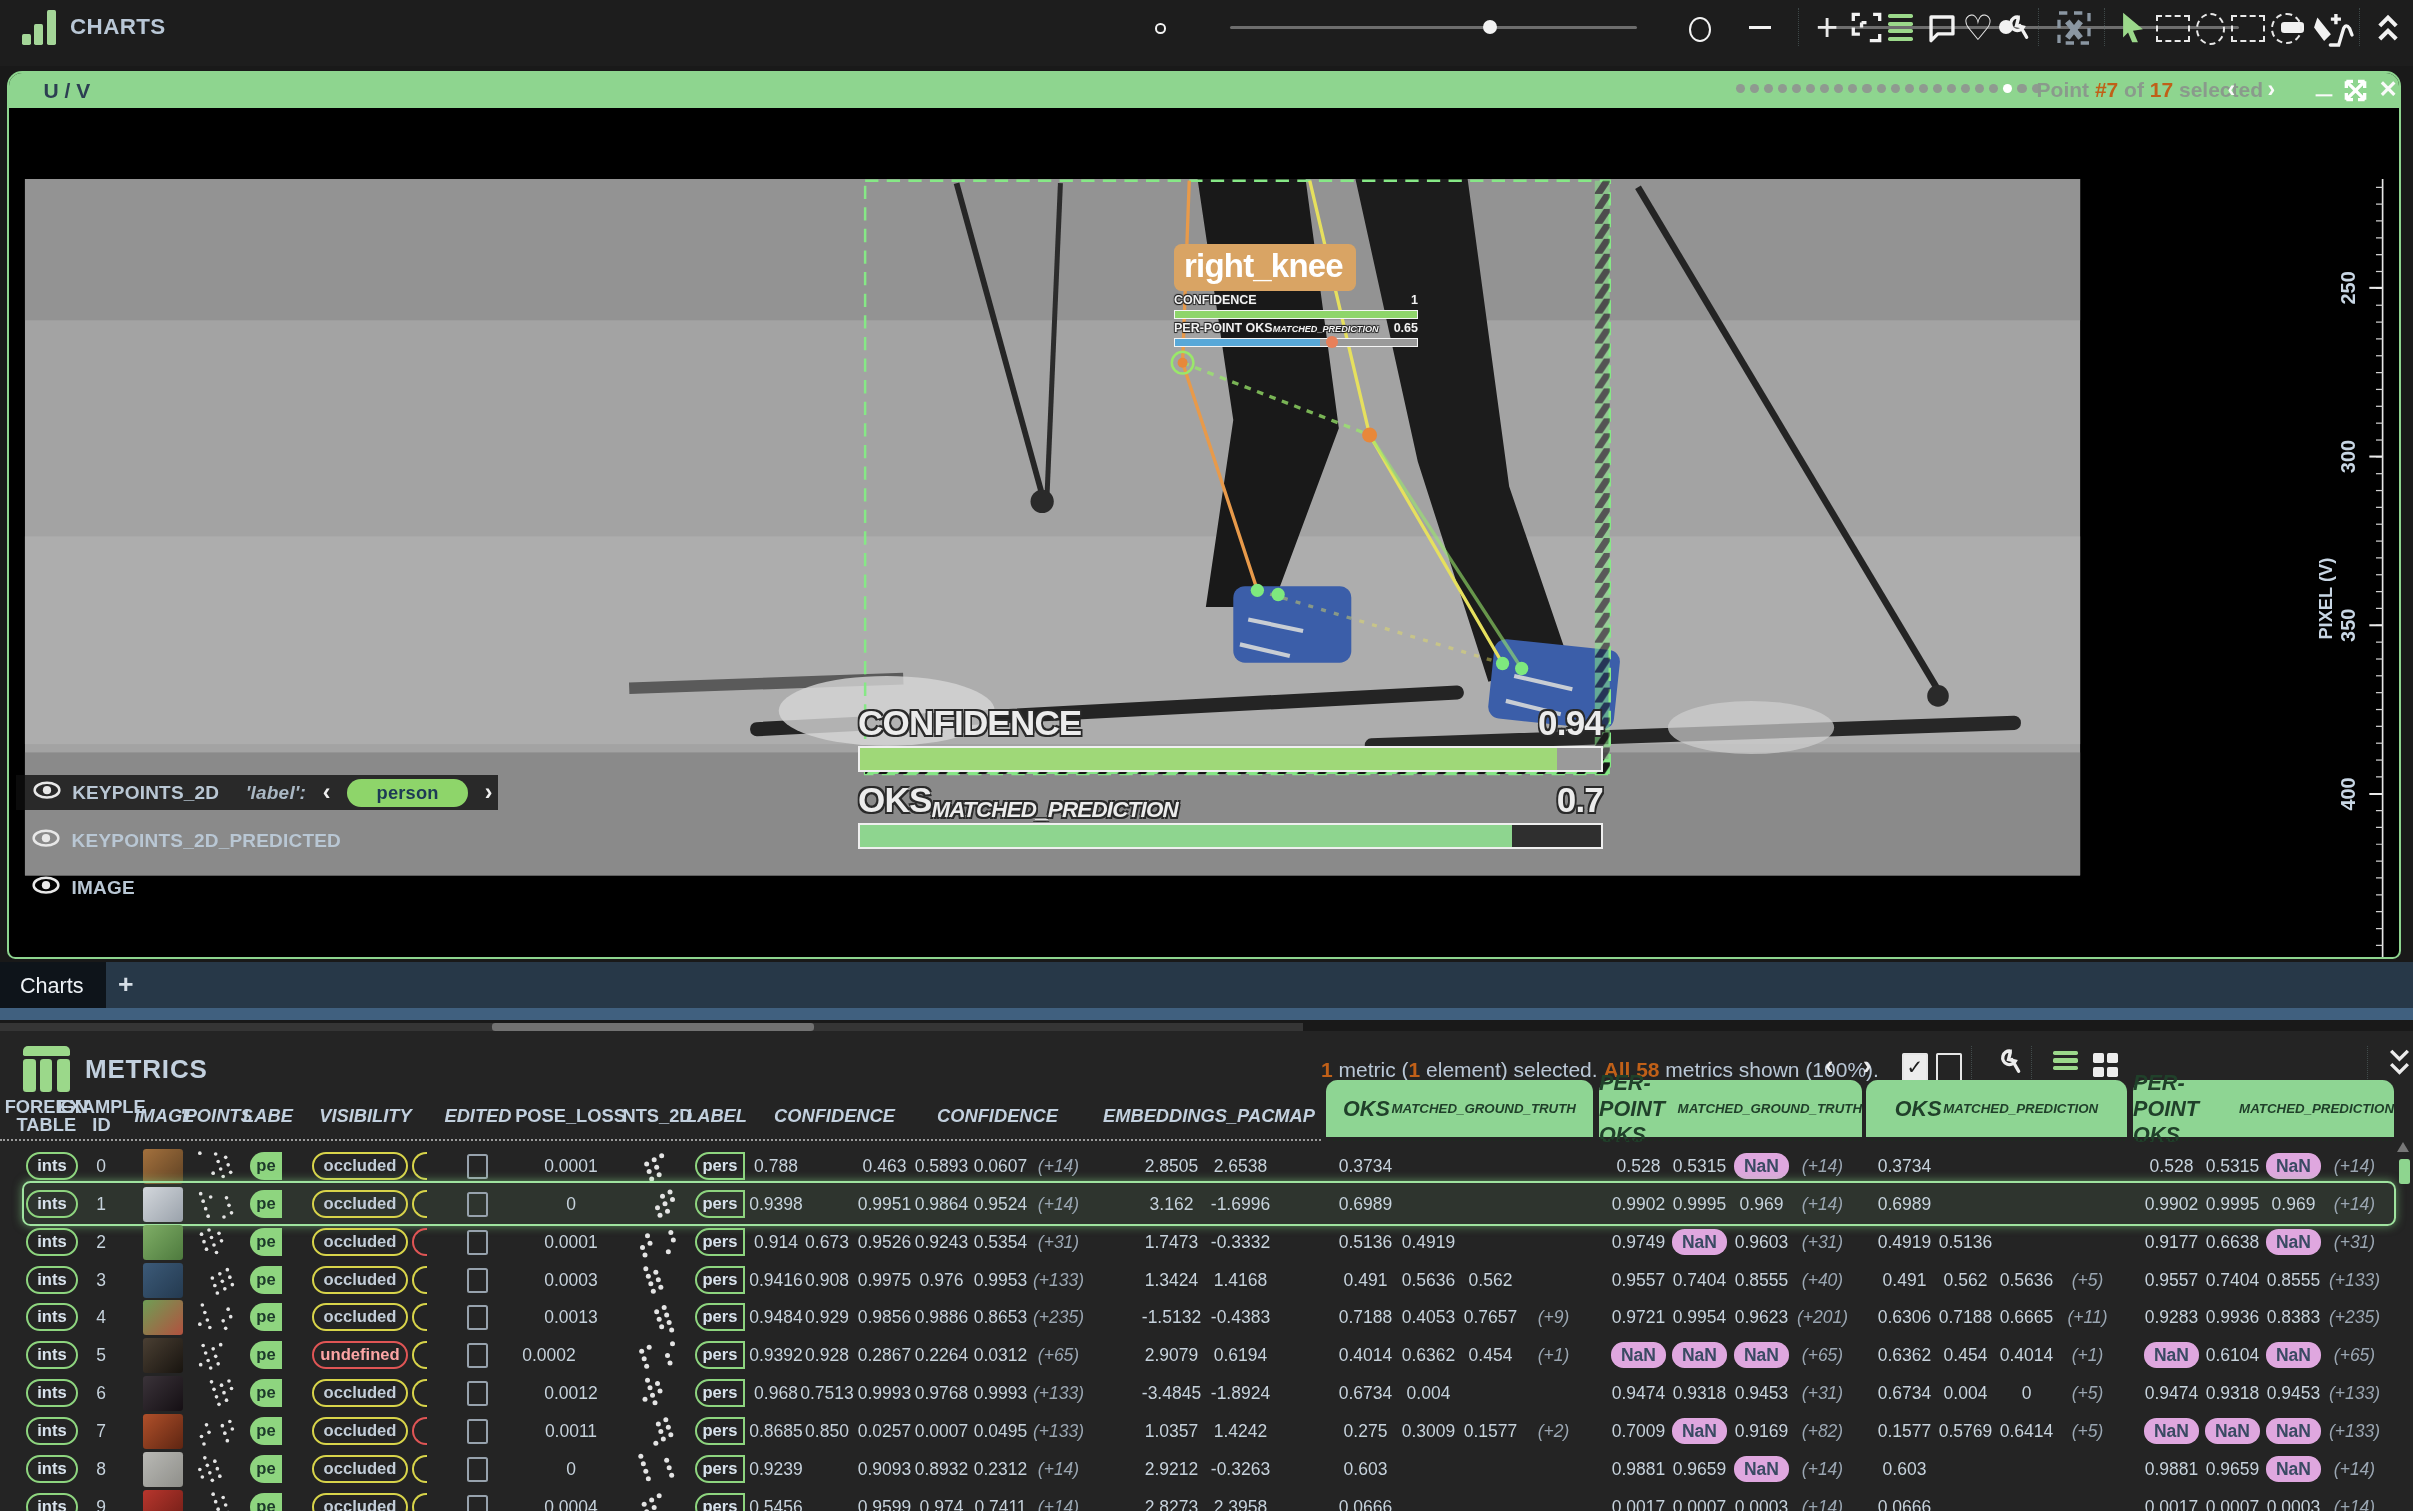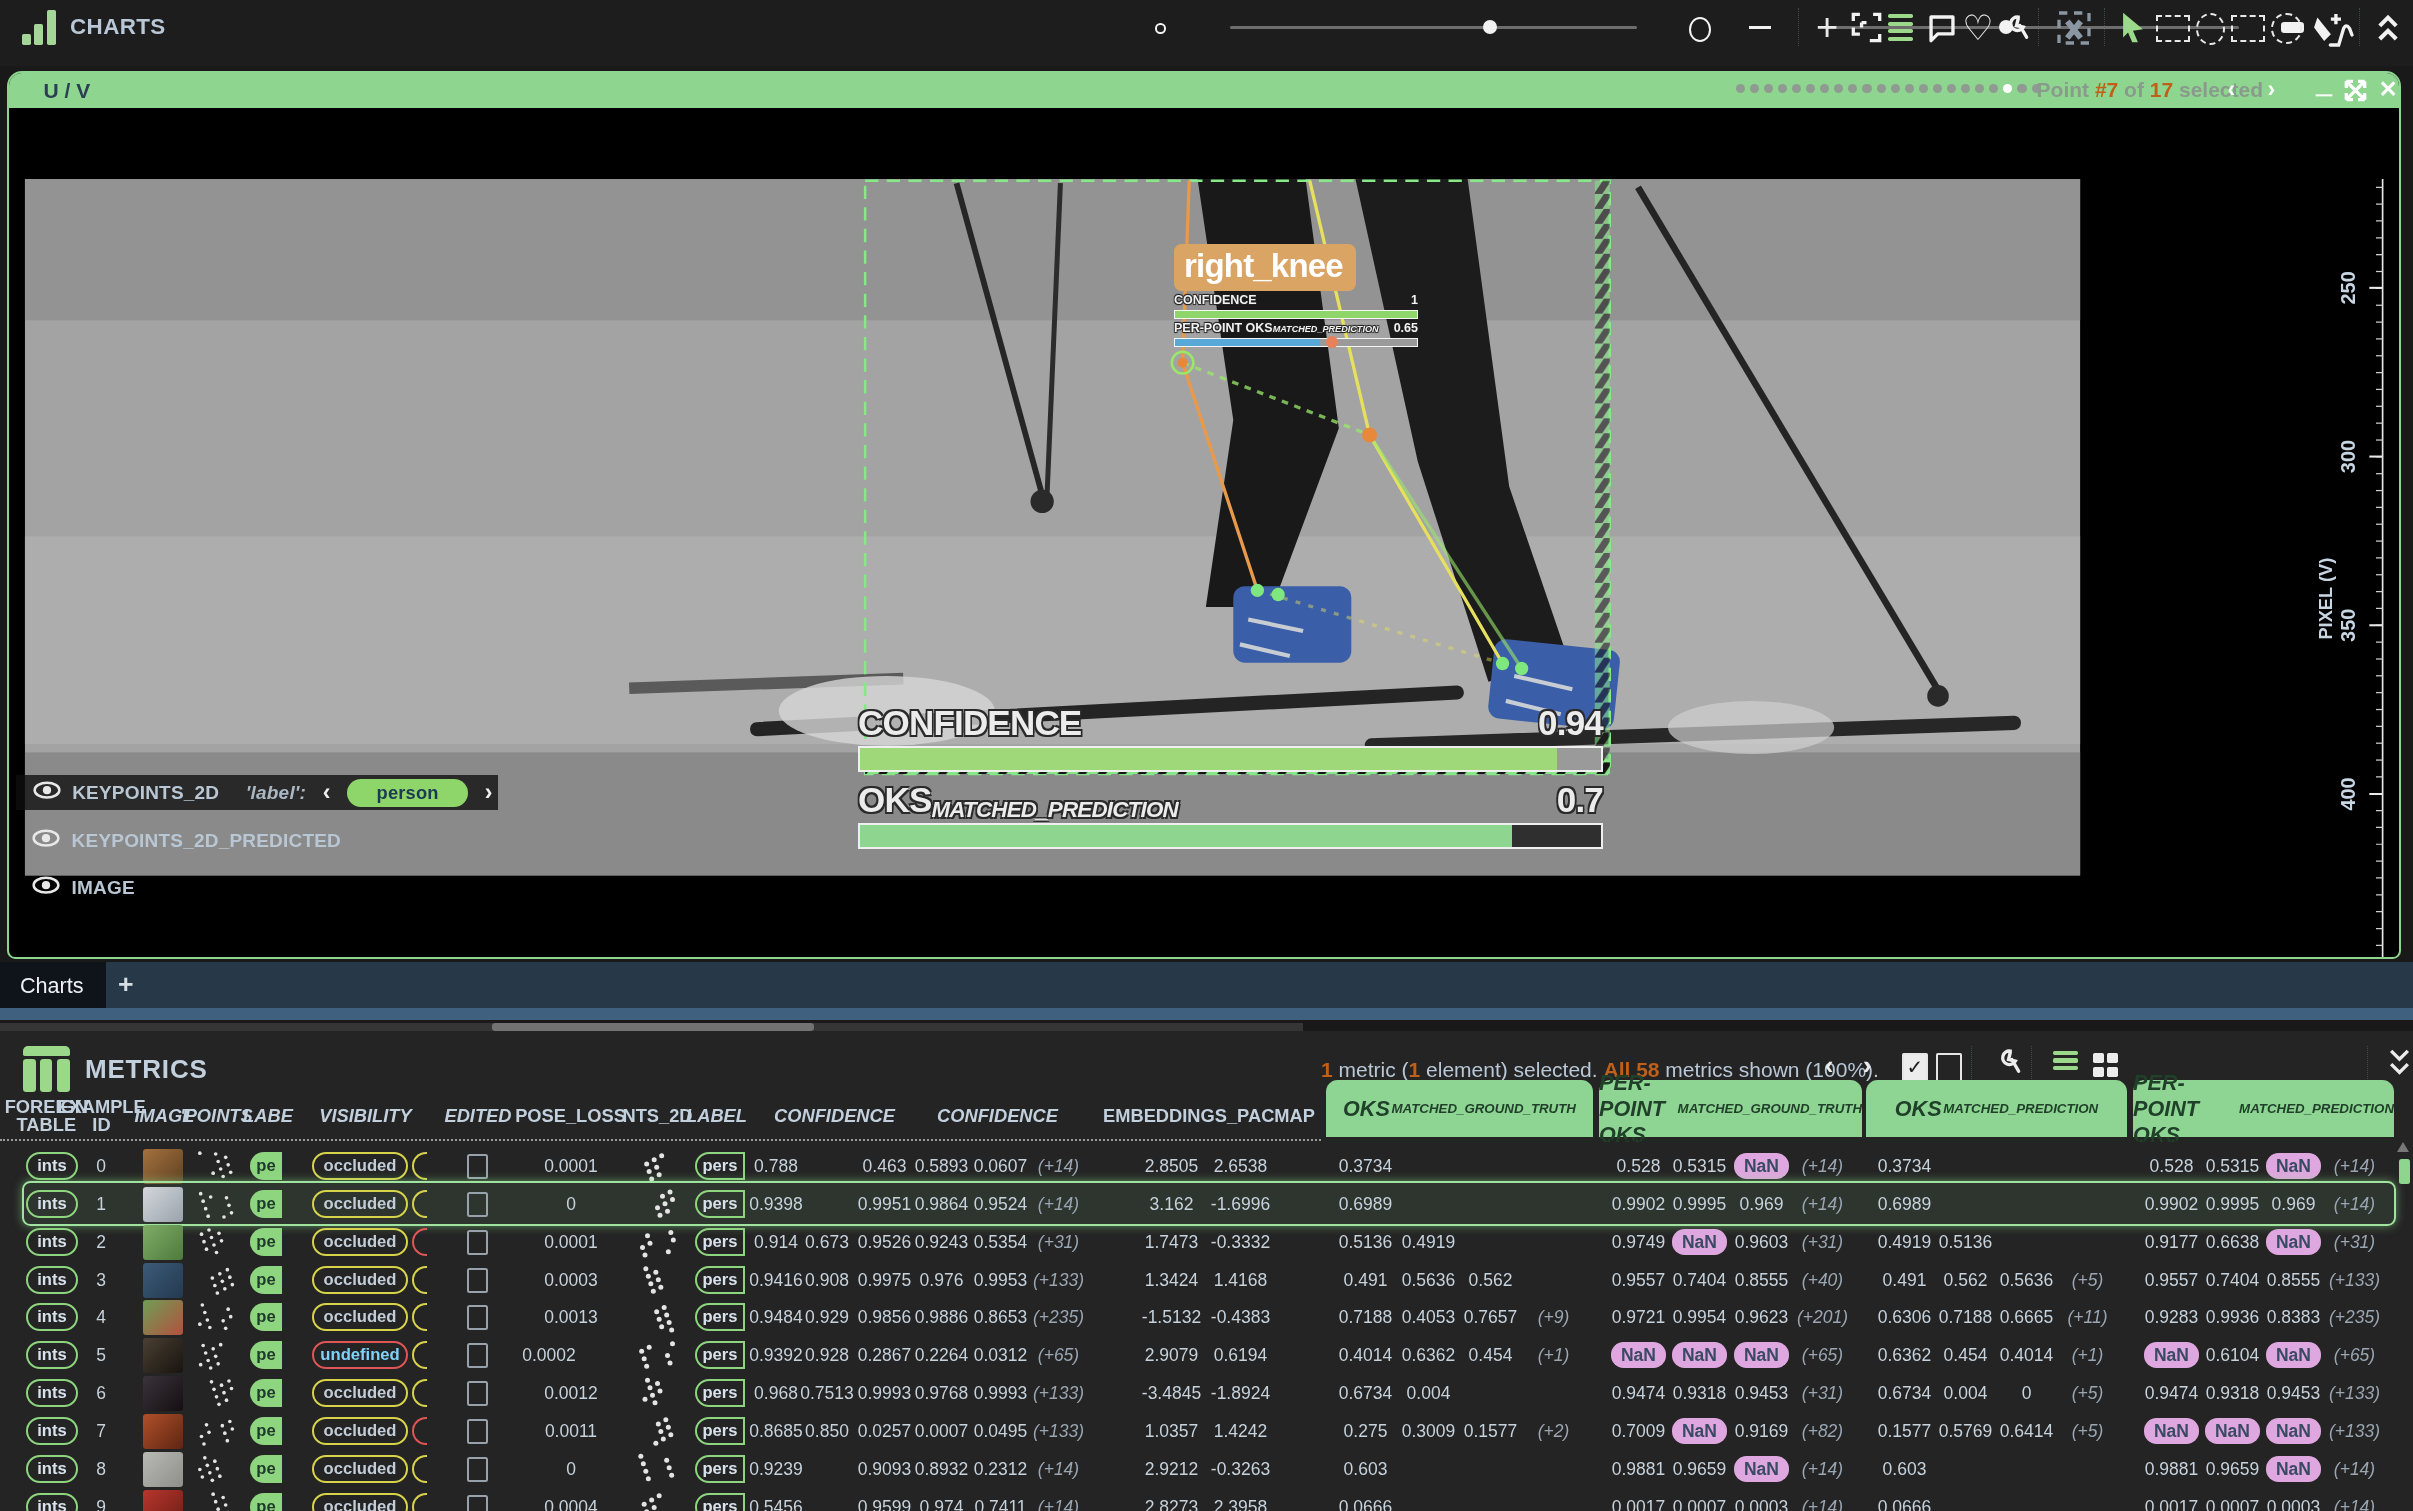--- a/index.html
+++ b/index.html
@@ -983,21 +983,21 @@
             <circle cx="17" cy="28" r="2.2" fill="#e4e4e4"></circle>
             <circle cx="14" cy="19" r="2.2" fill="#e4e4e4"></circle>
             <circle cx="11" cy="10" r="2.2" fill="#e4e4e4"></circle>
             <circle cx="8" cy="33" r="2.2" fill="#e4e4e4"></circle>
           </svg>
         </div>
         <div class="cell" style="left: 250px; width: 32px;">
           <span class="pill fill-g clip-r" style="width:32px">pe</span>
         </div>
         <div class="cell" style="left: 312px; width: 96px;">
-          <span class="pill" style="width:96px;border:2.5px solid #e05555;color:#7dd3fc">undefined</span>
+          <span class="pill" style="width:96px;border:2.5px solid #e05555;color:#fca5a5">undefined</span>
         </div>
         <div class="cell" style="left: 412px; width: 15px;">
           <span class="pill" style="width:15px;border:2.5px solid #d8d44a;border-right:none;border-radius:14px 0 0 14px"></span>
         </div>
         <div class="cell" style="left: 466px; width: 23px;">
           <div class="chk-empty"></div>
         </div>
         <div class="cell" style="left: 491px; width: 116px;">0.0002</div>
         <div class="cell" style="left: 635px; width: 45px;">
           <svg width="45" height="37" viewBox="0 0 54 44">
@@ -1362,20 +1362,20 @@
     <div class="thdr it" style="left: 119px; width: 91px;">IMAGE</div>
     <div class="thdr it" style="left: 171px; width: 91px;">'POINTS</div>
     <div class="thdr it" style="left: 239px; width: 58px;">LABE</div>
     <div class="thdr it" style="left: 303px; width: 125px;">VISIBILITY</div>
     <div class="thdr it" style="left: 428px; width: 100px;">EDITED</div>
     <div class="thdr" style="left: 504px; width: 133px;">POSE_LOSS</div>
     <div class="thdr" style="left: 612px; width: 91px;">NTS_2D</div>
     <div class="thdr it" style="left: 675px; width: 83px;">LABEL</div>
     <div class="thdr it" style="left: 764px; width: 141px;">CONFIDENCE</div>
     <div class="thdr it" style="left: 927px; width: 141px;">CONFIDENCE</div>
-    <div class="thdr" style="left: 1101px; width: 216px;">EMBEDDINGS_PACMAP</div>
+    <div class="thdr" style="left: 1101px; width: 216px; font-style: italic;">EMBEDDINGS_PACMAP</div>
     <div class="dotline" style="left: 0px; width: 1321px;"></div>
     <div class="dotline dk" style="left: 1328px; width: 263px;"></div>
     <div class="dotline dk" style="left: 1601px; width: 259px;"></div>
     <div class="dotline dk" style="left: 1867px; width: 258px;"></div>
     <div class="dotline dk" style="left: 2134px; width: 258px;"></div>
   </div>
 
 
 </body></html>

